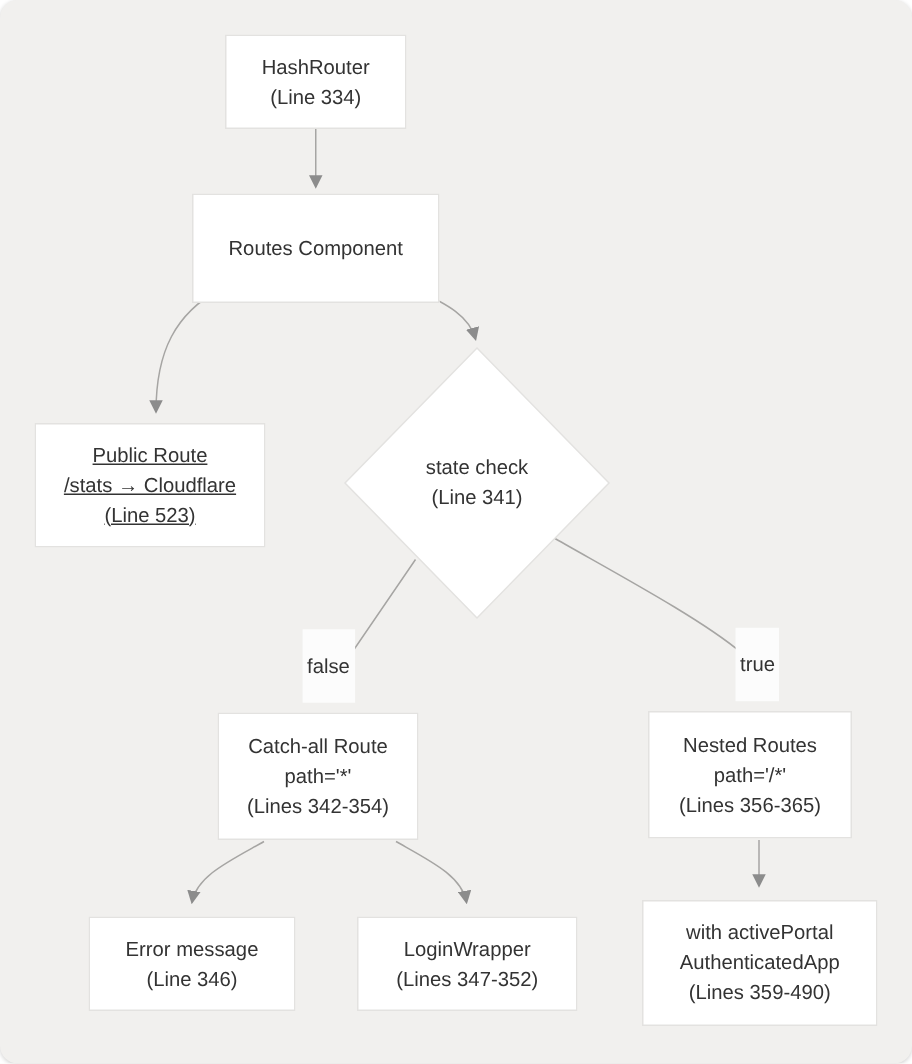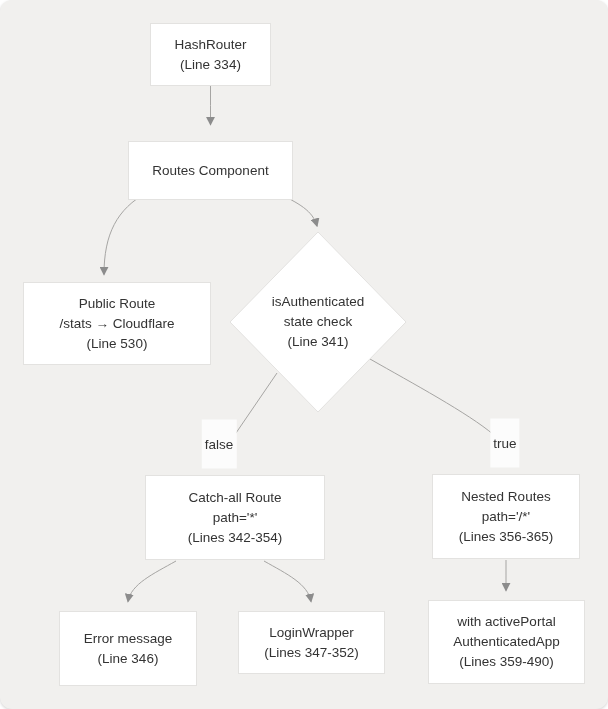--- a/index.html
+++ b/index.html
@@ -71,49 +71,48 @@
     <path class="edge" d="M264,561 C287,574 308,584 311,601.5" marker-end="url(#arrow)"></path>
     <path class="edge" d="M506,560 C506,570 506,580 506,590.5" marker-end="url(#arrow)"></path>
     <polygon class="diamond" points="318,232 406,322 318,412 230,322"></polygon>
   </svg>
 
   <div class="node" style="left:150px;top:23px;width:121px;height:63px;">
     <span>HashRouter</span>
     <span>(Line 334)</span>
   </div>
 
-  <div class="node" style="left:128px;top:141px;width:165px;height:59px;gap:37px;">
+  <div class="node" style="left:128px;top:129px;width:165px;height:73px;gap:37px;">
     <span>Routes Component</span>
   </div>
 
-  <div class="node" style="left:23px;top:282px;width:188px;height:83px;">
+  <div class="node" style="left:23px;top:282px;width:154px;height:83px;text-decoration:underline;">
     <span>Public Route</span>
     <span>/stats → Cloudflare</span>
-    <span>(Line 530)</span>
+    <span>(Line 523)</span>
   </div>
 
   <div class="node diamond-label" style="left:238px;top:292px;width:160px;height:60px;">
-    <span>isAuthenticated</span>
     <span>state check</span>
     <span>(Line 341)</span>
   </div>
 
-  <div class="node" style="left:145px;top:475px;width:180px;height:85px;">
+  <div class="node" style="left:145px;top:475px;width:134px;height:85px;">
     <span>Catch-all Route</span>
     <span>path='*'</span>
     <span>(Lines 342-354)</span>
   </div>
 
-  <div class="node" style="left:432px;top:474px;width:148px;height:85px;">
+  <div class="node" style="left:432px;top:474px;width:136px;height:85px;">
     <span>Nested Routes</span>
     <span>path='/*'</span>
     <span>(Lines 356-365)</span>
   </div>
 
-  <div class="node" style="left:59px;top:611px;width:138px;height:75px;">
+  <div class="node" style="left:59px;top:611px;width:138px;height:63px;">
     <span>Error message</span>
     <span>(Line 346)</span>
   </div>
 
   <div class="node" style="left:238px;top:611px;width:147px;height:63px;align-items:center;">
     <span>LoginWrapper</span>
     <span>(Lines 347-352)</span>
   </div>
 
   <div class="node" style="left:428px;top:600px;width:157px;height:84px;">

